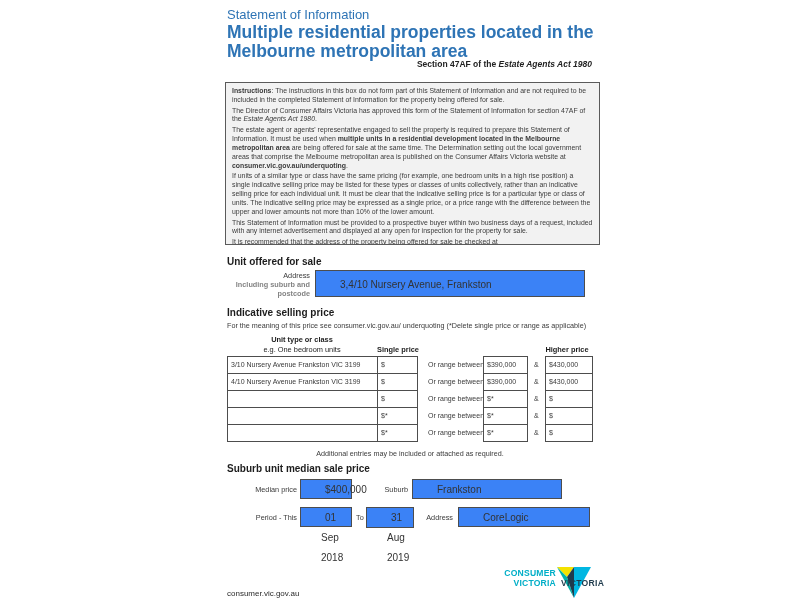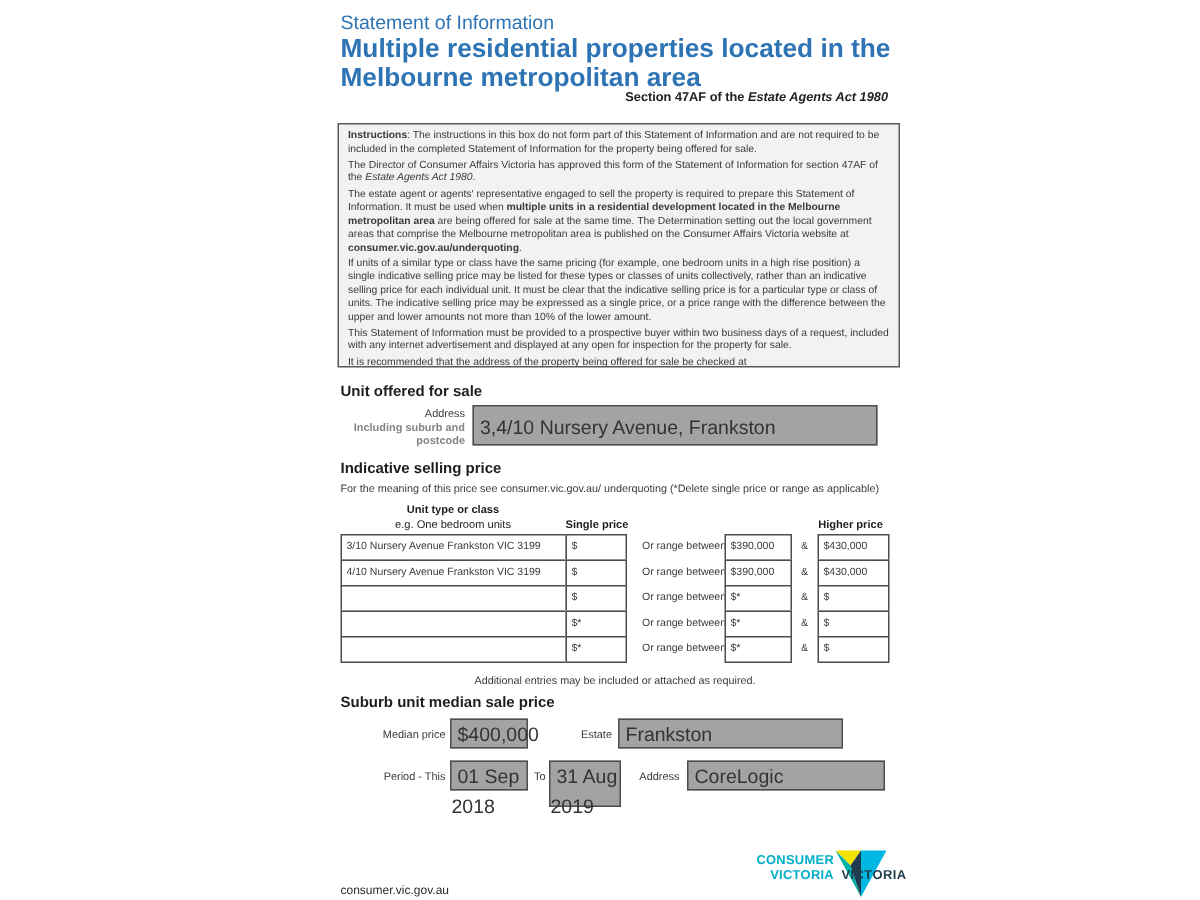--- a/index.html
+++ b/index.html
@@ -17,21 +17,21 @@
   .instr-box{
     left:225px;top:82px;width:375px;height:163px;box-sizing:border-box;
     background:#f2f2f2;border:1px solid #5a5a5a;padding:4px 6px;overflow:hidden;
   }
   .instr-box p{margin:0 0 2px 0;font-size:6.9px;line-height:1.28;color:#3a3a3a;}
   .instr-box b{font-weight:bold;}
   .instr-box i{font-style:italic;}
   .sec-head{font-size:10px;font-weight:bold;color:#1d1d1d;}
   .lbl{font-size:7.3px;color:#3a3a3a;}
   .lbl-gray{color:#848484;font-weight:bold;}
-  .fbox{border:1px solid #4d4d4d;background:#a3a3a3;box-sizing:border-box;font-size:13px;color:#333;}
+  .fbox{border:1px solid #4d4d4d;background:#3b82f6;box-sizing:border-box;font-size:10px;color:#333;padding-left:20px;}
   .fbox .val{padding-left:4px;}
   .thead{font-size:7.4px;font-weight:bold;color:#1d1d1d;text-align:center;line-height:1.25;}
   .cell{position:absolute;border:1px solid #4d4d4d;background:#fff;box-sizing:border-box;
         font-size:7px;color:#3a3a3a;padding:4px 2px 0 3px;overflow:hidden;white-space:nowrap;}
   .range-txt{position:absolute;font-size:7px;color:#3a3a3a;}
   .note{font-size:7.2px;color:#3a3a3a;}
   .center{text-align:center;}
   .right{text-align:right;}
   .logo-text{font-size:8.6px;font-weight:bold;line-height:10px;letter-spacing:.2px;text-align:right;}
   .victoria{font-size:8.6px;font-weight:bold;letter-spacing:.3px;}
@@ -109,31 +109,31 @@
 <div class="cell" style="left:545px;top:424px;width:48px;height:18px;">$</div>
 
 <div class="abs note center" style="left:227px;top:449px;width:366px;">Additional entries may be included or attached as required.</div>
 
 <div class="abs sec-head" style="left:227px;top:463px;">Suburb unit median sale price</div>
 
 <div class="abs lbl right" style="left:227px;top:485px;width:70px;">Median price</div>
 <div class="abs fbox" style="left:300px;top:479px;width:52px;height:20px;line-height:20px;">
   <span class="val">$400,000</span>
 </div>
-<div class="abs lbl right" style="left:360px;top:485px;width:48px;">Estate</div>
+<div class="abs lbl right" style="left:360px;top:485px;width:48px;">Suburb</div>
 <div class="abs fbox" style="left:412px;top:479px;width:150px;height:20px;line-height:20px;">
   <span class="val">Frankston</span>
 </div>
 
 <div class="abs lbl right" style="left:227px;top:513px;width:70px;">Period - This</div>
 <div class="abs fbox" style="left:300px;top:507px;width:52px;height:20px;line-height:20px;">
   <span class="val">01 Sep 2018</span>
 </div>
 <div class="abs lbl" style="left:356px;top:513px;">To</div>
-<div class="abs fbox" style="left:366px;top:507px;width:48px;height:31px;line-height:20px;">
+<div class="abs fbox" style="left:366px;top:507px;width:48px;height:21px;line-height:20px;">
   <span class="val">31 Aug 2019</span>
 </div>
 <div class="abs lbl right" style="left:405px;top:513px;width:48px;">Address</div>
 <div class="abs fbox" style="left:458px;top:507px;width:132px;height:20px;line-height:20px;">
   <span class="val">CoreLogic</span>
 </div>
 
 <div class="abs" style="left:472px;top:566px;width:148px;height:34px;">
   <div class="abs logo-text" style="left:0;top:2px;width:84px;color:#00aec7;">
     <div>CONSUMER</div>

